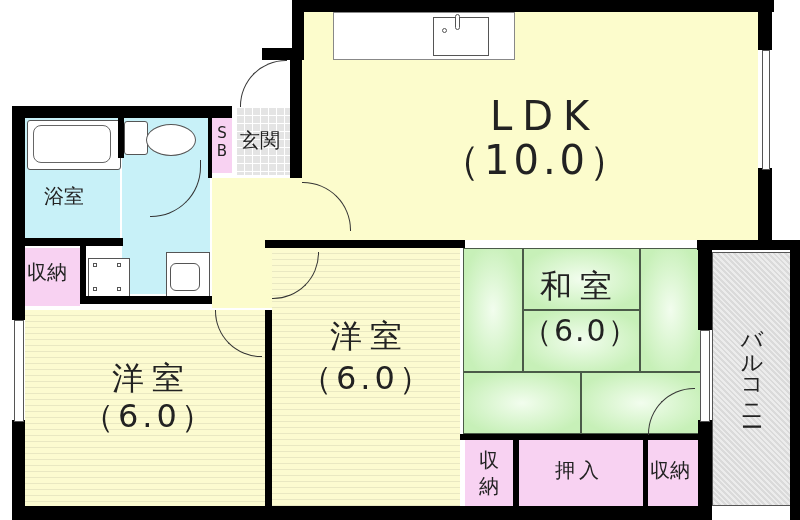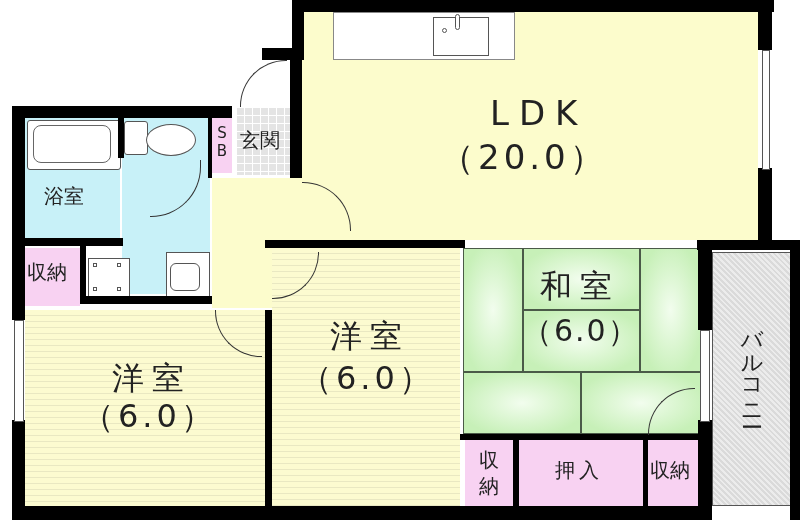--- a/index.html
+++ b/index.html
@@ -7,21 +7,21 @@
   .abs{position:absolute;box-sizing:border-box;}
   .wall{position:absolute;background:#000;}
   .yellow{background:#fcfccc;}
   .stripes{background:repeating-linear-gradient(to bottom,#fcfbd0 0px,#fcfbd0 5px,#e9e8c2 5px,#e9e8c2 6px);}
   .blue{background:#c8f1f8;}
   .pink{background:#f8d2f2;}
   .grey{background:repeating-linear-gradient(45deg,#dadada 0,#dadada 2px,#ececec 2px,#ececec 4px);}
   .tile{background-color:#e4e4e4;background-image:linear-gradient(#fff 1px,transparent 1px),linear-gradient(90deg,#fff 1px,transparent 1px);background-size:8px 8px;}
   .tatami{background:radial-gradient(ellipse at center,#f2fdee 0%,#c7f0b8 80%);border:1.5px solid #4a5a48;}
   .label{position:absolute;color:#222;text-align:center;white-space:nowrap;line-height:1;}
-  .big{font-size:34px;letter-spacing:10px;}
+  .big{font-size:40px;letter-spacing:10px;}
   .mid{font-size:32px;letter-spacing:8px;}
   .sm{font-size:20px;}
   .door{position:absolute;border:1px solid #333;}
   .fixture{position:absolute;background:#fff;border:1px solid #555;}
   .window{position:absolute;background:#fff;border:1px solid #555;}
 </style>
 </head>
 <body>
 
 <div class="abs yellow" style="left:300px;top:12px;width:458px;height:228px;"></div>
@@ -104,21 +104,21 @@
 <div class="window" style="left:700px;top:330px;width:8px;height:90px;"></div>
 
 <div class="door" style="left:240px;top:60px;width:46px;height:46px;border-radius:46px 0 0 0;border-right:none;border-bottom:none;"></div>
 <div class="door" style="left:302px;top:182px;width:48px;height:48px;border-radius:0 48px 0 0;border-left:none;border-bottom:none;"></div>
 <div class="door" style="left:150px;top:160px;width:50px;height:56px;border-radius:0 0 50px 0;border-left:none;border-top:none;"></div>
 <div class="door" style="left:272px;top:252px;width:46px;height:46px;border-radius:0 0 46px 0;border-left:none;border-top:none;"></div>
 <div class="door" style="left:215px;top:310px;width:46px;height:46px;border-radius:0 0 0 46px;border-right:none;border-top:none;"></div>
 <div class="door" style="left:648px;top:388px;width:46px;height:46px;border-radius:46px 0 0 0;border-right:none;border-bottom:none;"></div>
 
 <div class="label big" style="left:490px;top:96px;">LDK</div>
-<div class="label big" style="left:440px;top:140px;letter-spacing:4px;">（20.0）</div>
+<div class="label big" style="left:440px;top:140px;letter-spacing:4px;">（10.0）</div>
 
 <div class="label sm" style="left:44px;top:186px;">浴室</div>
 <div class="label sm" style="left:240px;top:130px;">玄関</div>
 <div class="label" style="left:214px;top:124px;width:16px;font-size:15px;white-space:normal;word-break:break-all;line-height:18px;">SB</div>
 <div class="label sm" style="left:27px;top:262px;">収納</div>
 
 <div class="label mid" style="left:112px;top:362px;">洋室</div>
 <div class="label mid" style="left:82px;top:400px;letter-spacing:4px;">（6.0）</div>
 
 <div class="label mid" style="left:330px;top:320px;">洋室</div>

